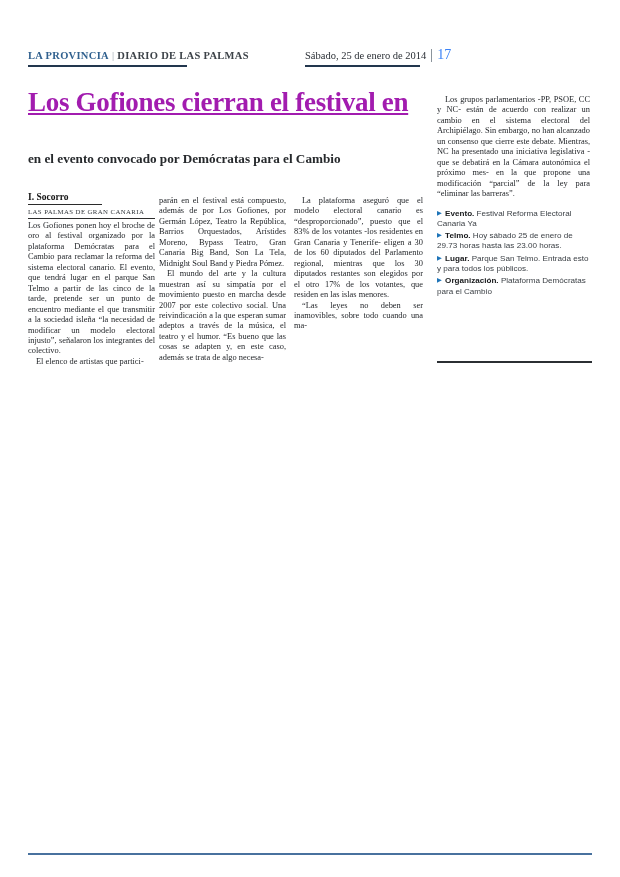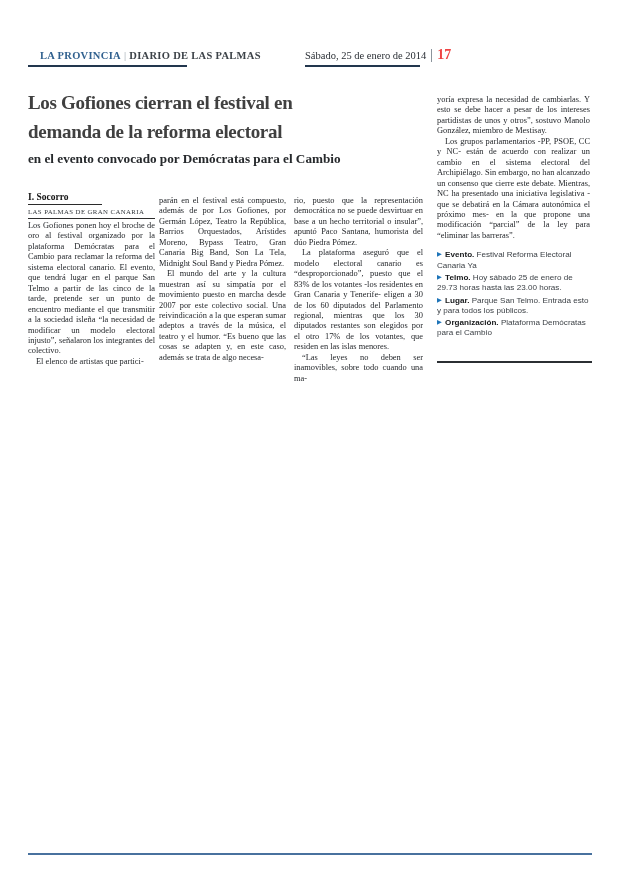--- a/index.html
+++ b/index.html
@@ -2,33 +2,33 @@
 <html lang="es"><head>
 <meta charset="utf-8">
 <style>
   html,body{margin:0;padding:0;background:#e8e8e8;}
   .page{
     position:relative; width:620px; height:877px; background:#ffffff;
     font-family:"Liberation Serif", serif; color:#1c1c1c; overflow:hidden;
     margin:0 auto;
   }
   
-  .masthead-left{position:absolute; left:40px; top:50px; font-size:10.5px; font-weight:bold; letter-spacing:.3px; white-space:nowrap;}
+  .masthead-left{position:absolute; left:28px; top:50px; font-size:10.5px; font-weight:bold; letter-spacing:.3px; white-space:nowrap;}
   .brand{color:#31618f;}
   .mast-sep{color:#9aa4ad; font-weight:normal; padding:0 3px;}
   .edition{color:#3c4248;}
   .mast-rule-left{position:absolute; left:28px; top:65px; width:159px; height:2px; background:#22364d;}
   .masthead-right{position:absolute; left:305px; top:47px; display:flex; align-items:baseline; white-space:nowrap;}
   .mast-date{font-size:10.5px; color:#2a2f35;}
   .mast-divider{width:1px; height:13px; background:#8b949c; margin:0 5px; align-self:center;}
-  .page-num{font-size:14px; font-weight:bold; color:#ef4444;}
+  .page-num{font-size:14px; font-weight:normal; color:#3b82f6;}
   .mast-rule-right{position:absolute; left:305px; top:65px; width:115px; height:2px; background:#22364d;}
 
   
-  .headline{position:absolute; left:28px; top:88px; width:420px; font-size:19px; line-height:29px; font-weight:bold; color:#404040; letter-spacing:-.3px;}
+  .headline{position:absolute; left:28px; top:88px; width:420px; font-size:27px; line-height:29px; font-weight:bold; color:#a21caf; letter-spacing:-.3px;text-decoration:underline;}
   .subhead{position:absolute; left:28px; top:151px; width:424px; font-size:13.2px; line-height:16.5px; font-weight:bold; color:#26292c;}
 
   
   .byline-wrap{position:absolute; left:28px; top:192px; width:127px;}
   .byline-name{font-size:9.5px; font-weight:bold; color:#111;}
   .rule{height:1px; background:#2b2b2b;}
   .name-rule{width:74px; margin-top:2px;}
   .dateline{font-size:6.8px; letter-spacing:.4px; color:#33383d; margin-top:3px;}
   .date-rule{width:100%; margin-top:3px;}
 
@@ -62,21 +62,20 @@
   <div class="mast-rule-left"></div>
   <div class="masthead-right">
     <span class="mast-date">Sábado, 25 de enero de 2014</span>
     <span class="mast-divider"></span>
     <span class="page-num">17</span>
   </div>
   <div class="mast-rule-right"></div>
 
   <h1 class="headline" style="margin:0;">
     <span style="display:block;">Los Gofiones cierran el festival en</span>
-    <span style="display:block;">demanda de la reforma electoral</span>
   </h1>
   <h2 class="subhead" style="margin:0;">
     <span style="display:block;">en el evento convocado por Demócratas para el Cambio</span>
   </h2>
 
   <div class="byline-wrap">
     <div class="byline-name">I. Socorro</div>
     <div class="rule name-rule"></div>
     <div class="dateline">LAS PALMAS DE GRAN CANARIA</div>
     <div class="rule date-rule"></div>
@@ -84,28 +83,26 @@
 
   <div class="col col-1">
       <p class="">Los Gofiones ponen hoy el broche de oro al festival organizado por la plataforma Demócratas para el Cambio para reclamar la reforma del sistema electoral canario. El evento, que tendrá lugar en el parque San Telmo a partir de las cinco de la tarde, pretende ser un punto de encuentro mediante el que transmitir a la sociedad isleña “la necesidad de modificar un modelo electoral injusto”, señalaron los integrantes del colectivo.</p>
       <p class="indent">El elenco de artistas que partici-</p>
     </div>
   <div class="col col-2">
       <p class="">parán en el festival está compuesto, además de por Los Gofiones, por Germán López, Teatro la República, Barrios Orquestados, Arístides Moreno, Bypass Teatro, Gran Canaria Big Band, Son La Tela, Midnight Soul Band y Piedra Pómez.</p>
       <p class="indent">El mundo del arte y la cultura muestran así su simpatía por el movimiento puesto en marcha desde 2007 por este colectivo social. Una reivindicación a la que esperan sumar adeptos a través de la música, el teatro y el humor. “Es bueno que las cosas se adapten y, en este caso, además se trata de algo necesa-</p>
     </div>
   <div class="col col-3">
-      <p class="">rio, puesto que la representación democrática no se puede desvirtuar en base a un hecho territorial o insular”, apuntó Paco Santana, humorista del dúo Piedra Pómez.</p>
       <p class="indent">La plataforma aseguró que el modelo electoral canario es “desproporcionado”, puesto que el 83% de los votantes -los residentes en Gran Canaria y Tenerife- eligen a 30 de los 60 diputados del Parlamento regional, mientras que los 30 diputados restantes son elegidos por el otro 17% de los votantes, que residen en las islas menores.</p>
       <p class="indent">“Las leyes no deben ser inamovibles, sobre todo cuando una ma-</p>
     </div>
 
   <div class="col col-4">
     <div>
-        <p class="">yoría expresa la necesidad de cambiarlas. Y esto se debe hacer a pesar de los intereses partidistas de unos y otros”, sostuvo Manolo González, miembro de Mestisay.</p>
         <p class="indent">Los grupos parlamentarios -PP, PSOE, CC y NC- están de acuerdo con realizar un cambio en el sistema electoral del Archipiélago. Sin embargo, no han alcanzado un consenso que cierre este debate. Mientras, NC ha presentado una iniciativa legislativa -que se debatirá en la Cámara autonómica el próximo mes- en la que propone una modificación “parcial” de la ley para “eliminar las barreras”.</p>
       </div>
     <div class="event-box">
         <p><span class="arrow">▶</span><b> Evento. </b><span>Festival Reforma Electoral Canaria Ya</span></p>
         <p><span class="arrow">▶</span><b> Telmo. </b><span>Hoy sábado 25 de enero de 29.73 horas hasta las 23.00 horas.</span></p>
         <p><span class="arrow">▶</span><b> Lugar. </b><span>Parque San Telmo. Entrada esto y para todos los públicos.</span></p>
         <p><span class="arrow">▶</span><b> Organización. </b><span>Plataforma Demócratas para el Cambio</span></p>
       </div>
   </div>
   <div class="sidebar-end-rule"></div>

